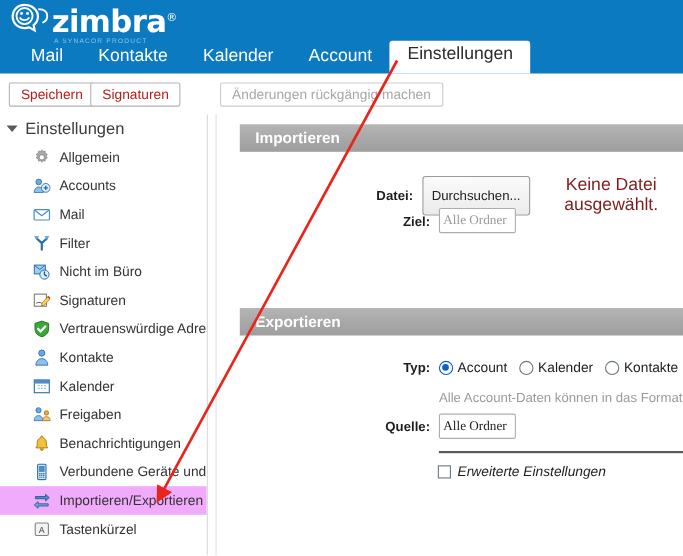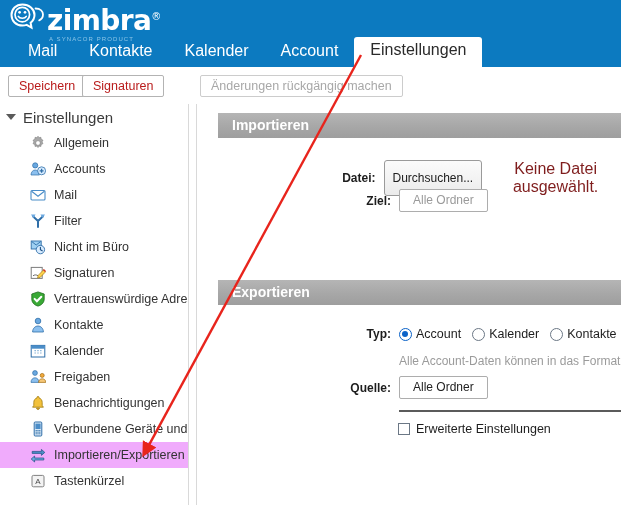--- a/index.html
+++ b/index.html
@@ -176,24 +176,24 @@
     cursor: pointer;
     font-family: "Liberation Sans", sans-serif;
   }
   .nofile { font-size: 16px; color: #7f1d1d; margin-left: 8px; text-align: center; }
   .fld {
     border: 1px solid #adadad;
     border-radius: 2px;
     background: #ffffff;
     height: 23px; line-height: 21px;
     font-size: 12px; color: #9a9a9a;
-    padding: 0 13px;
+    padding: 0 3px;
     min-width: 70px;
     cursor: pointer;
-    font-family: Liberation Sans, sans-serif;
+    font-family: Liberation Serif, serif;
   }
   .fld.dark { color: #222222; }
 
   #row-datei { left: 130px; top: 56px; }
   #row-ziel  { left: 130px; top: 85px; }
   #row-typ   { left: 130px; top: 223px; }
   #row-quelle{ left: 130px; top: 272px; }
 
   .radio-group { display: flex; align-items: center; }
   .radio-opt { display: flex; align-items: center; margin-right: 11px; cursor: pointer; }
@@ -230,21 +230,21 @@
     position: absolute; left: 201px; top: 318px;
     display: flex; align-items: center; cursor: pointer;
   }
   .chk {
     width: 12px; height: 12px;
     border: 1.6px solid #6b7785;
     background: #ffffff;
     margin-right: 6px;
     flex: 0 0 12px;
   }
-  .chk-lbl { font-size: 12.5px; color: #1d1d1d; white-space: nowrap; }
+  .chk-lbl { font-size: 12.5px; color: #1d1d1d; white-space: nowrap; font-style: italic; }
 
   
   .arrow-layer {
     position: absolute; left: 0; top: 0;
     width: 621px; height: 505px;
     pointer-events: none;
   }
 </style>
 </head>
 <body>

